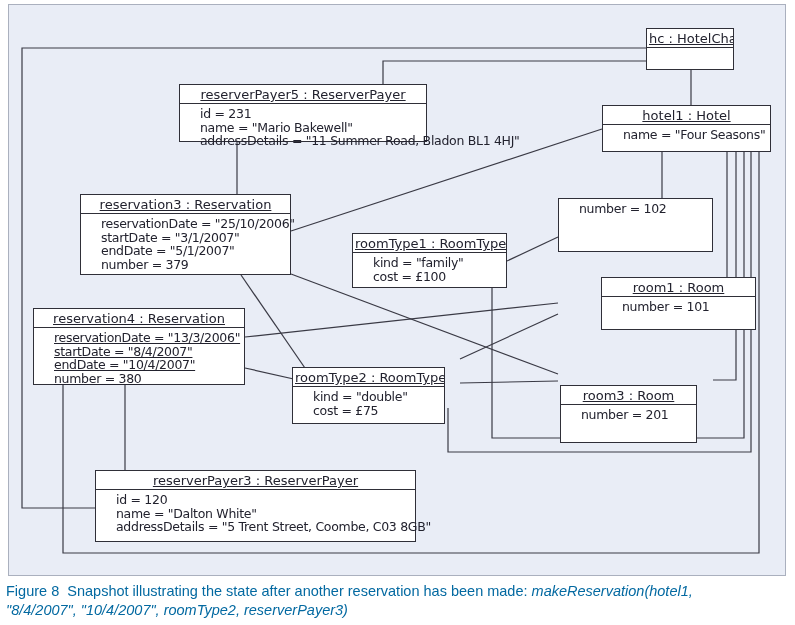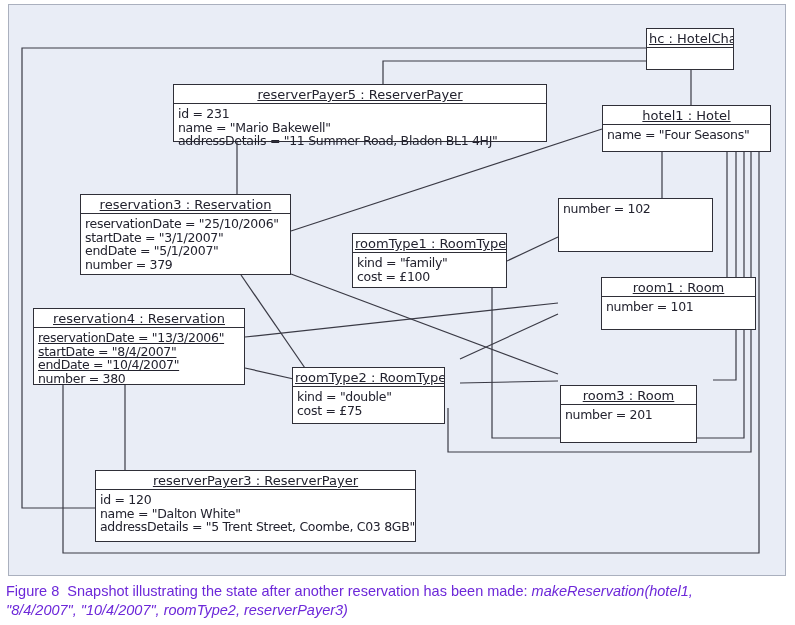--- a/index.html
+++ b/index.html
@@ -14,37 +14,37 @@
   #edges{position:absolute;left:0;top:0;width:795px;height:625px;pointer-events:none;}
   .uml-box{
     position:absolute;background:#ffffff;border:1px solid #2f2f38;
     box-sizing:border-box;font-size:13px;line-height:13px;
   }
   .uml-title{
     text-align:center;border-bottom:1px solid #2f2f38;
     padding:3px 2px 2px 2px;white-space:nowrap;overflow:hidden;
   }
   .uml-title span{text-decoration:underline;}
-  .uml-attrs{padding:3px 3px 0 4px;}
+  .uml-attrs{padding:3px 3px 0 20px;}
   .uml-attr{white-space:nowrap;font-size:12.5px;line-height:13.5px;letter-spacing:-0.3px;}
   
   #box-hc{left:646px;top:28px;width:88px;height:42px;}
-  #box-reserverPayer5{left:173px;top:84px;width:374px;height:58px;}
+  #box-reserverPayer5{left:179px;top:84px;width:248px;height:58px;}
   #box-hotel1{left:602px;top:105px;width:169px;height:47px;}
   #box-reservation3{left:80px;top:194px;width:211px;height:81px;}
   #box-roomType1{left:352px;top:233px;width:155px;height:55px;}
   #box-room2{left:558px;top:198px;width:155px;height:54px;}
   #box-room1{left:558px;top:277px;width:155px;height:53px;margin-left:43px;}
   #box-room3{left:560px;top:353px;width:137px;height:58px;margin-top:32px;}
   #box-reservation4{left:33px;top:308px;width:212px;height:77px;text-decoration:underline;}
   #box-roomType2{left:292px;top:351px;width:153px;height:57px;margin-top:16px;}
   #box-reserverPayer3{left:95px;top:470px;width:321px;height:72px;}
   #caption{
     position:absolute;left:6px;top:582px;width:745px;
-    font-family:"Liberation Sans",sans-serif;font-size:14.5px;line-height:1.32;color:#6d28d9;
+    font-family:"Liberation Sans",sans-serif;font-size:14.5px;line-height:1.32;color:#0369a1;
   }
   #caption .call{font-style:italic;}
 </style>
 </head>
 <body>
 
 <div id="stage">
 
   <div id="panel"></div>
 

